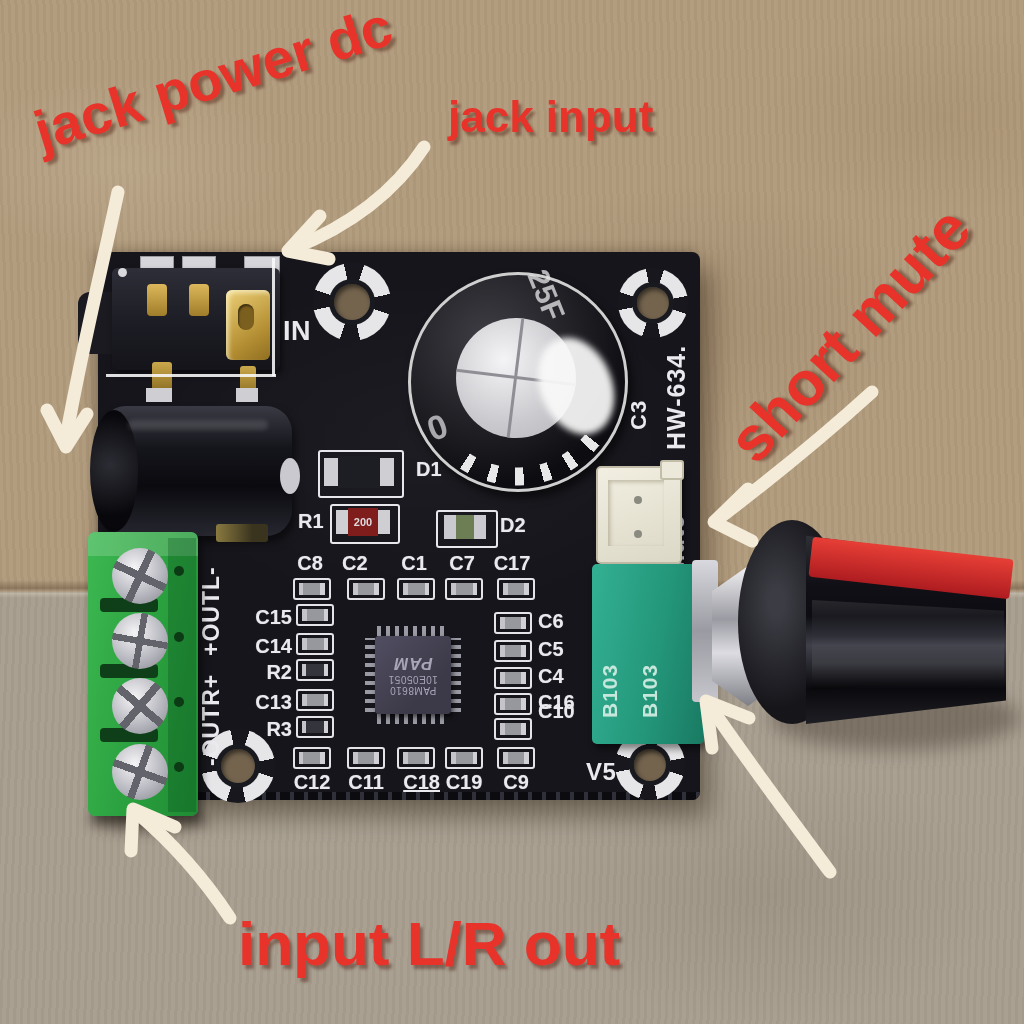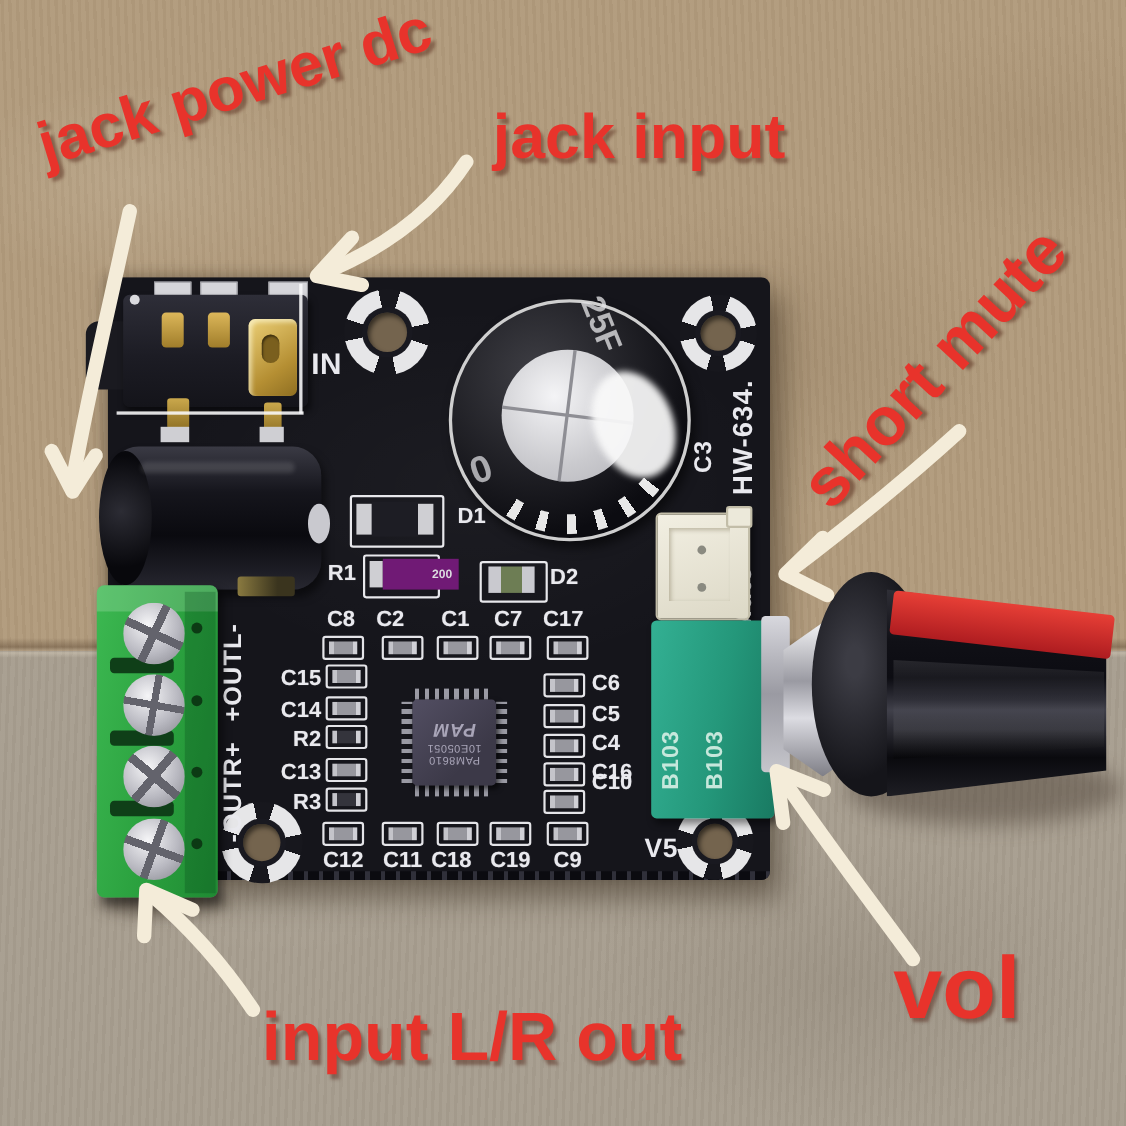--- a/index.html
+++ b/index.html
@@ -132,21 +132,21 @@
 
   <div class="abs" style="left:318px;top:450px;width:82px;height:44px;border:2px solid #e8e8ec;border-radius:3px;"></div>
   <div class="abs" style="left:324px;top:458px;width:14px;height:28px;background:#cfcfd3;"></div>
   <div class="abs" style="left:380px;top:458px;width:14px;height:28px;background:#cfcfd3;"></div>
   <div class="abs" style="left:338px;top:456px;width:42px;height:32px;background:#1d1d24;"></div>
   <span class="abs ref" style="left:406px;top:458px;margin-left:10px;">D1</span>
 
   <div class="abs" style="left:330px;top:504px;width:66px;height:36px;border:2px solid #e8e8ec;border-radius:3px;"></div>
   <div class="abs" style="left:336px;top:510px;width:12px;height:24px;background:#cfcfd3;"></div>
   <div class="abs" style="left:378px;top:510px;width:12px;height:24px;background:#cfcfd3;"></div>
-  <div class="abs" style="left:348px;top:508px;width:30px;height:28px;background:#701a75;color:#dcdce0;font-size:11px;font-weight:bold;display:flex;align-items:center;justify-content:center;padding-left:39px;">200</div>
+  <div class="abs" style="left:348px;top:508px;width:30px;height:28px;background:#7f1d1d;color:#dcdce0;font-size:11px;font-weight:bold;display:flex;align-items:center;justify-content:center;">200</div>
   <span class="abs ref" style="left:298px;top:510px;">R1</span>
 
   <div class="abs" style="left:436px;top:510px;width:58px;height:34px;border:2px solid #e8e8ec;border-radius:3px;"></div>
   <div class="abs" style="left:444px;top:515px;width:42px;height:24px;background:linear-gradient(90deg,#c9c9cf 0 28%,#6d7d54 28% 72%,#c9c9cf 72%);"></div>
   <span class="abs ref" style="left:500px;top:514px;">D2</span>
 
   <span class="abs vsilk" style="left:662px;top:328px;height:122px;font-size:25px;">HW-634.</span>
   <span class="abs vsilk" style="left:662px;top:452px;height:198px;font-size:24px;">Short Mute</span>
 
   <div class="abs" style="left:596px;top:466px;width:82px;height:94px;background:linear-gradient(160deg,#f2efe2,#dcd8c6);border:2px solid #c2bda8;border-radius:5px;box-shadow:3px 4px 6px rgba(0,0,0,.45);"></div>
@@ -188,21 +188,21 @@
   <div class="abs cap" style="left:494px;top:693px;"></div>
   <div class="abs cap" style="left:494px;top:718px;"></div>
 
   <div class="abs cap" style="left:293px;top:747px;"></div>
   <div class="abs cap" style="left:347px;top:747px;"></div>
   <div class="abs cap" style="left:397px;top:747px;"></div>
   <div class="abs cap" style="left:445px;top:747px;"></div>
   <div class="abs cap" style="left:497px;top:747px;"></div>
   <span class="abs ref" style="left:288px;top:771px;width:48px;text-align:center;">C12</span>
   <span class="abs ref" style="left:342px;top:771px;width:48px;text-align:center;">C11</span>
-  <span class="abs ref" style="left:392px;top:771px;width:48px;text-align:left;">C18</span>
+  <span class="abs ref" style="left:392px;top:771px;width:48px;text-align:right;text-decoration:underline;">C18</span>
   <span class="abs ref" style="left:440px;top:771px;width:48px;text-align:center;">C19</span>
   <span class="abs ref" style="left:492px;top:771px;width:48px;text-align:center;">C9</span>
 
   <span class="abs silk" style="left:586px;top:758px;font-size:24px;">V5</span>
 
   <div class="abs pins-h" style="left:377px;top:626px;width:72px;"></div>
   <div class="abs pins-h" style="left:377px;top:714px;width:72px;"></div>
   <div class="abs pins-v" style="left:365px;top:638px;height:74px;"></div>
   <div class="abs pins-v" style="left:451px;top:638px;height:74px;"></div>
   <div class="abs chip-body"></div>
@@ -252,18 +252,17 @@
       <path d="M 872 392 C 828 432, 772 478, 718 519"></path>
       <path d="M 748 489 L 714 522 L 752 541"></path>
       <path d="M 830 872 C 786 812, 748 762, 710 706"></path>
       <path d="M 712 748 L 706 701 L 749 718"></path>
       <path d="M 230 918 C 205 880, 175 845, 136 812"></path>
       <path d="M 131 851 L 133 809 L 175 827"></path>
     </g>
   </svg>
 
   <div class="abs note" style="left:36px;top:100px;font-size:56px;transform:rotate(-17deg);transform-origin:0 50%;">jack power dc</div>
-  <div class="abs note" style="left:448px;top:92px;font-size:57px;">jack input</div>
+  <div class="abs note" style="left:448px;top:92px;font-size:44px;">jack input</div>
   <div class="abs note" style="left:740px;top:416px;font-size:62px;transform:rotate(-47deg);transform-origin:0 50%;">short mute</div>
   <div class="abs note" style="left:238px;top:908px;font-size:62px;">input L/R out</div>
-  <div class="abs note" style="left:812px;top:852px;font-size:80px;">vol</div>
 
 </div>
 
 </body></html>

